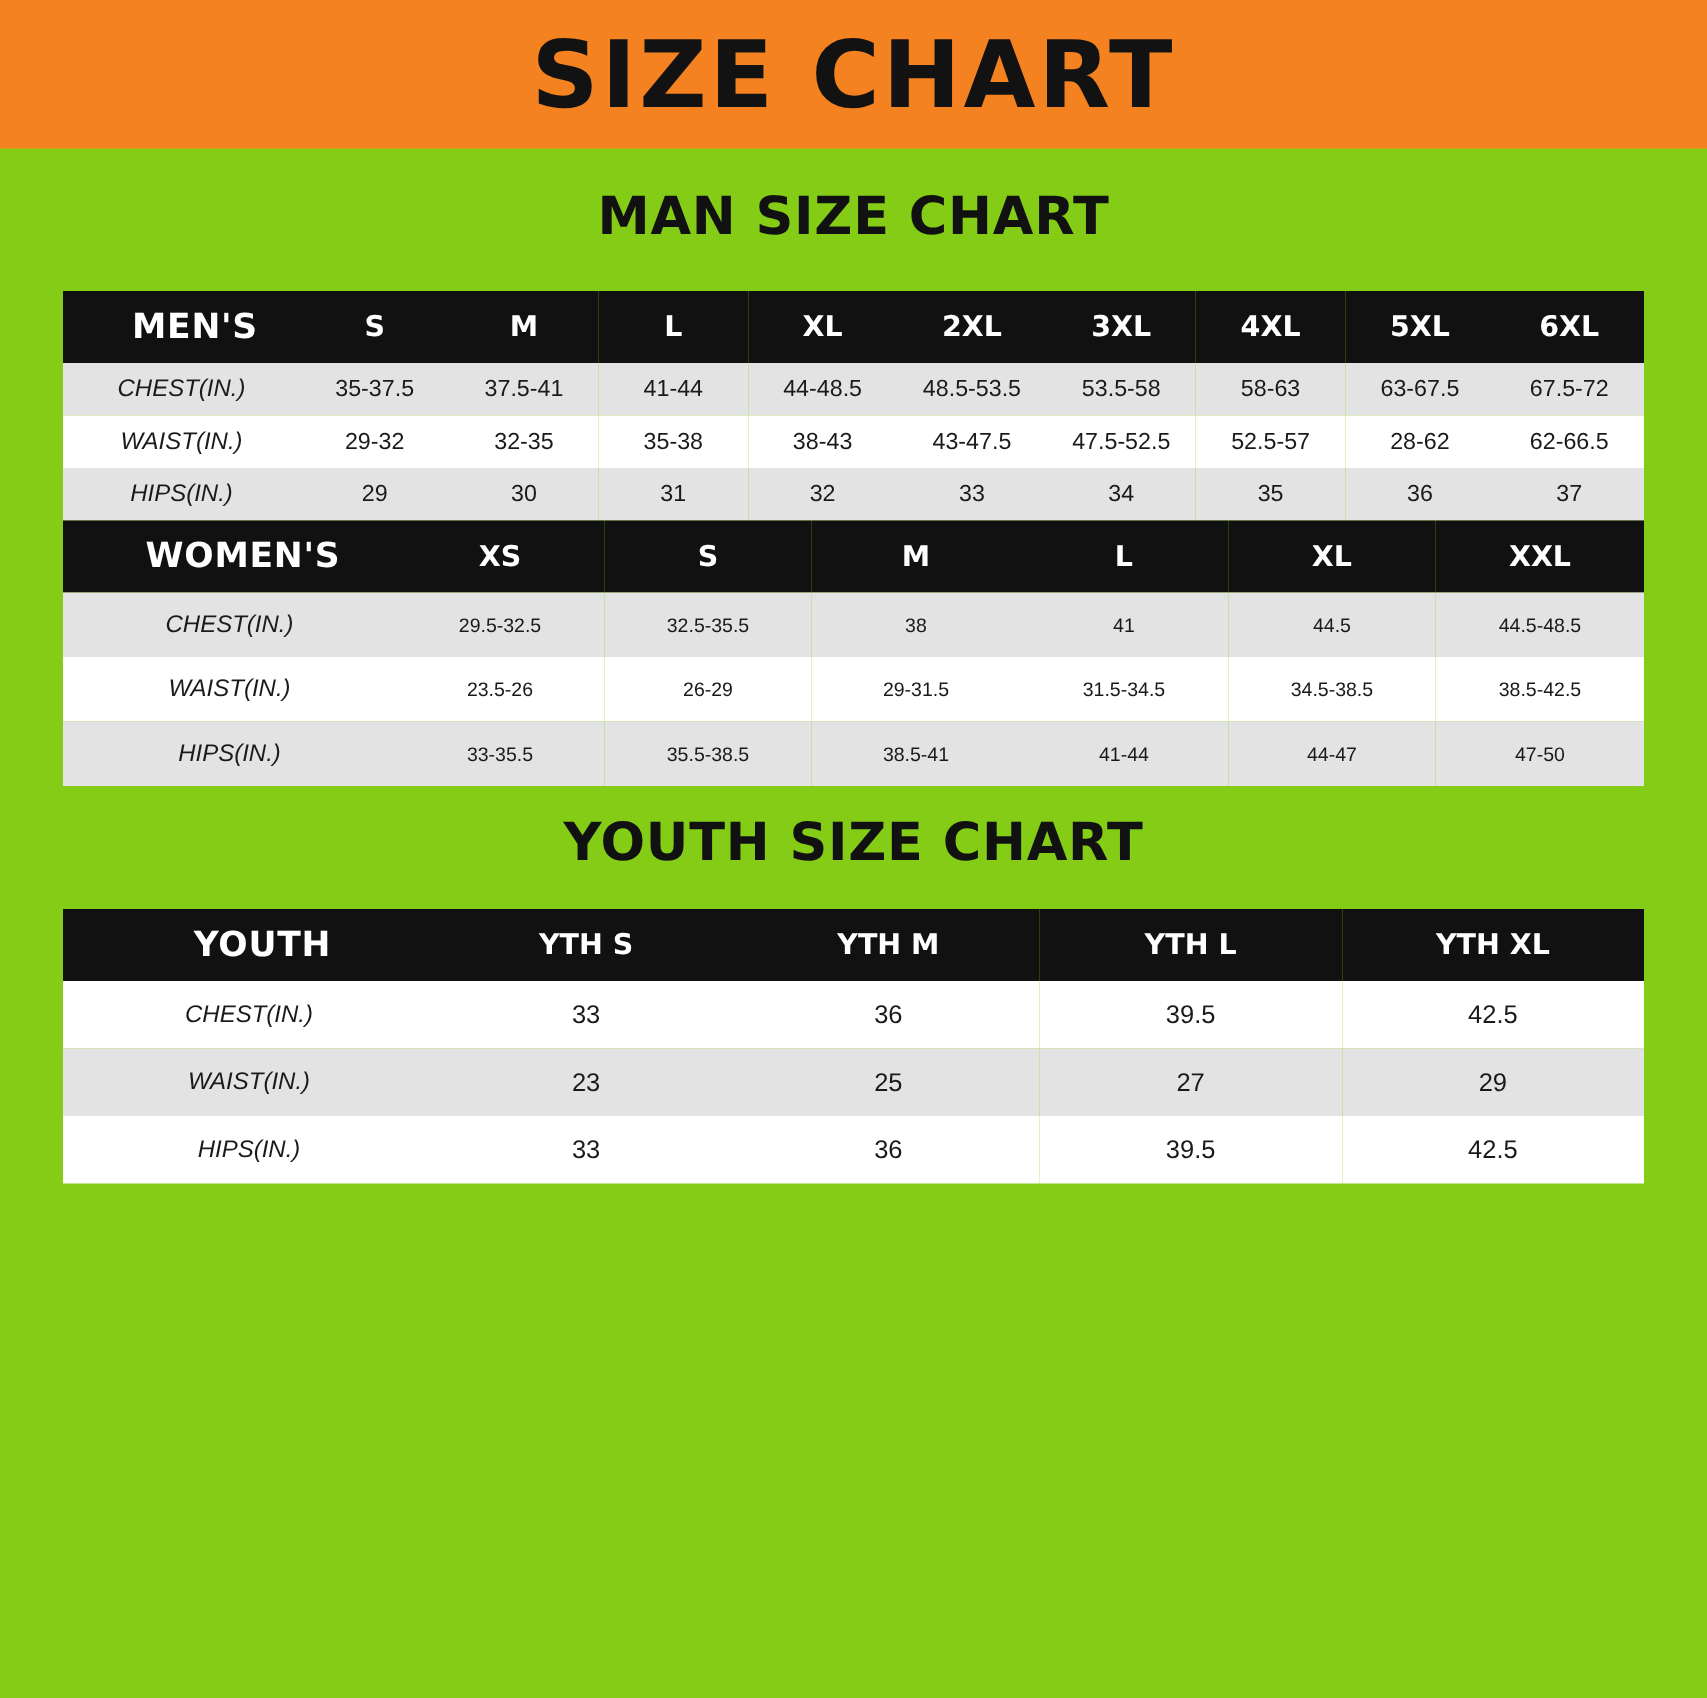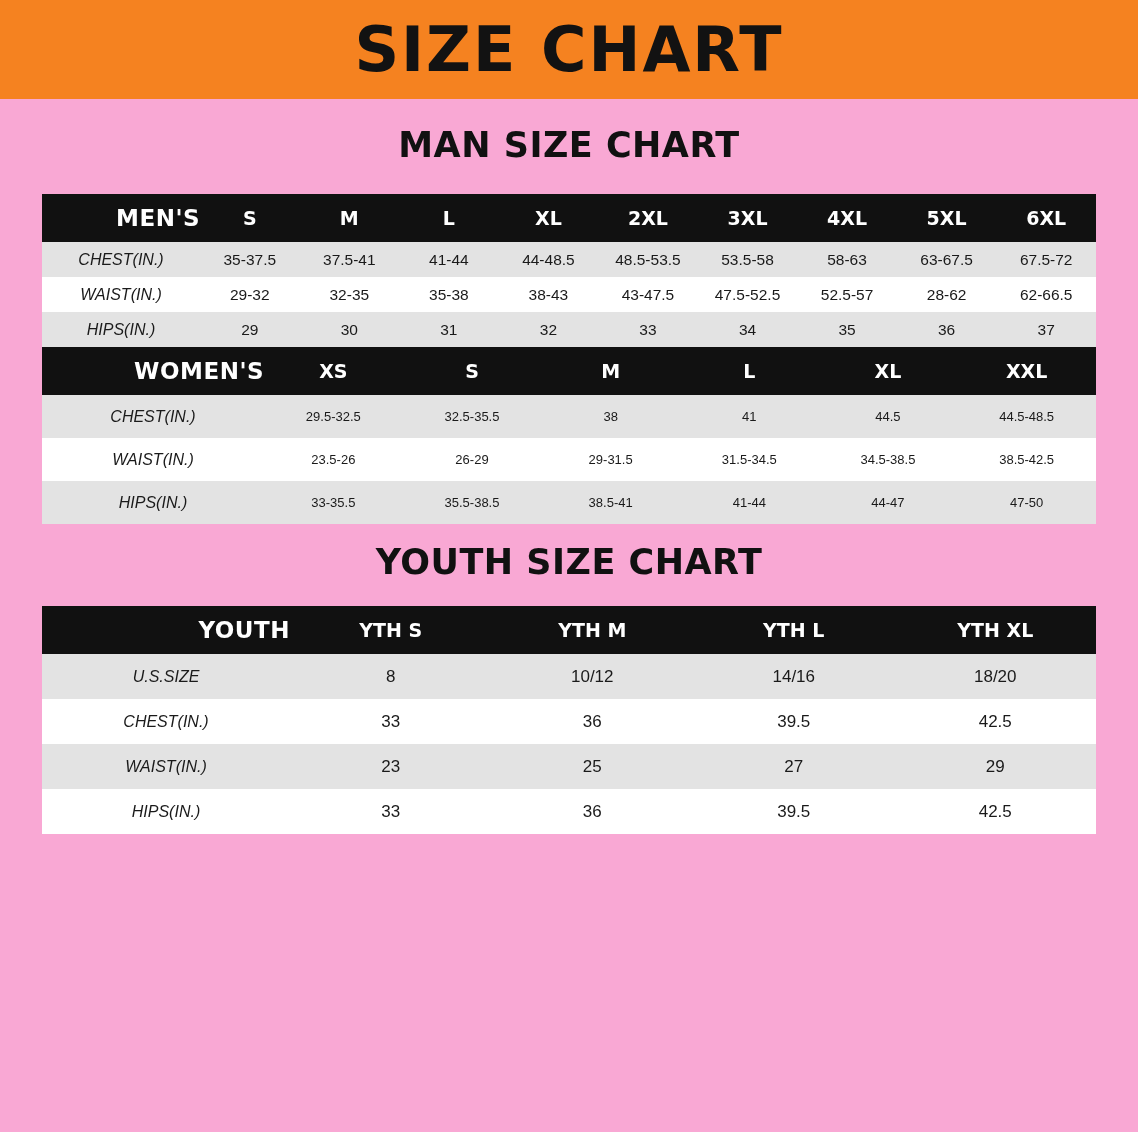--- a/index.html
+++ b/index.html
@@ -11,21 +11,21 @@
     height: 1132px;
     background: #ffffff;
     font-family: "Liberation Sans", sans-serif;
     color: #1a1a1a;
     overflow: hidden;
   }
   .page {
     width: 1138px;
     height: 1132px;
     position: relative;
-    background: #f9a8d4;
+    background: #84cc16;
   }
 
   
   .banner {
     background: #f58220;
     height: 99px;
     display: flex;
     align-items: center;
     justify-content: center;
   }
@@ -75,21 +75,21 @@
     background: #111111;
   }
   table.size-table thead th {
     color: #ffffff;
     font-family: "DejaVu Sans", sans-serif;
     font-weight: bold;
     height: 48px;
     font-size: 19px;
   }
   table.size-table thead th.rowlabel-head {
-    text-align: right;
+    text-align: center;
     padding-left: 18px;
     font-size: 23px;
     letter-spacing: 0.5px;
   }
   table.size-table tbody td.rowlabel {
     text-align: center;
     font-size: 16px;
     color: #1a1a1a;
     font-style: italic;
   }
@@ -274,27 +274,20 @@
       <thead>
         <tr>
           <th class="rowlabel-head">YOUTH</th>
           <th>YTH S</th>
           <th>YTH M</th>
           <th>YTH L</th>
           <th>YTH XL</th>
         </tr>
       </thead>
       <tbody>
-        <tr class="shade">
-          <td class="rowlabel">U.S.SIZE</td>
-          <td>8</td>
-          <td>10/12</td>
-          <td>14/16</td>
-          <td>18/20</td>
-        </tr>
         <tr class="plain">
           <td class="rowlabel">CHEST(IN.)</td>
           <td>33</td>
           <td>36</td>
           <td>39.5</td>
           <td>42.5</td>
         </tr>
         <tr class="shade">
           <td class="rowlabel">WAIST(IN.)</td>
           <td>23</td>

